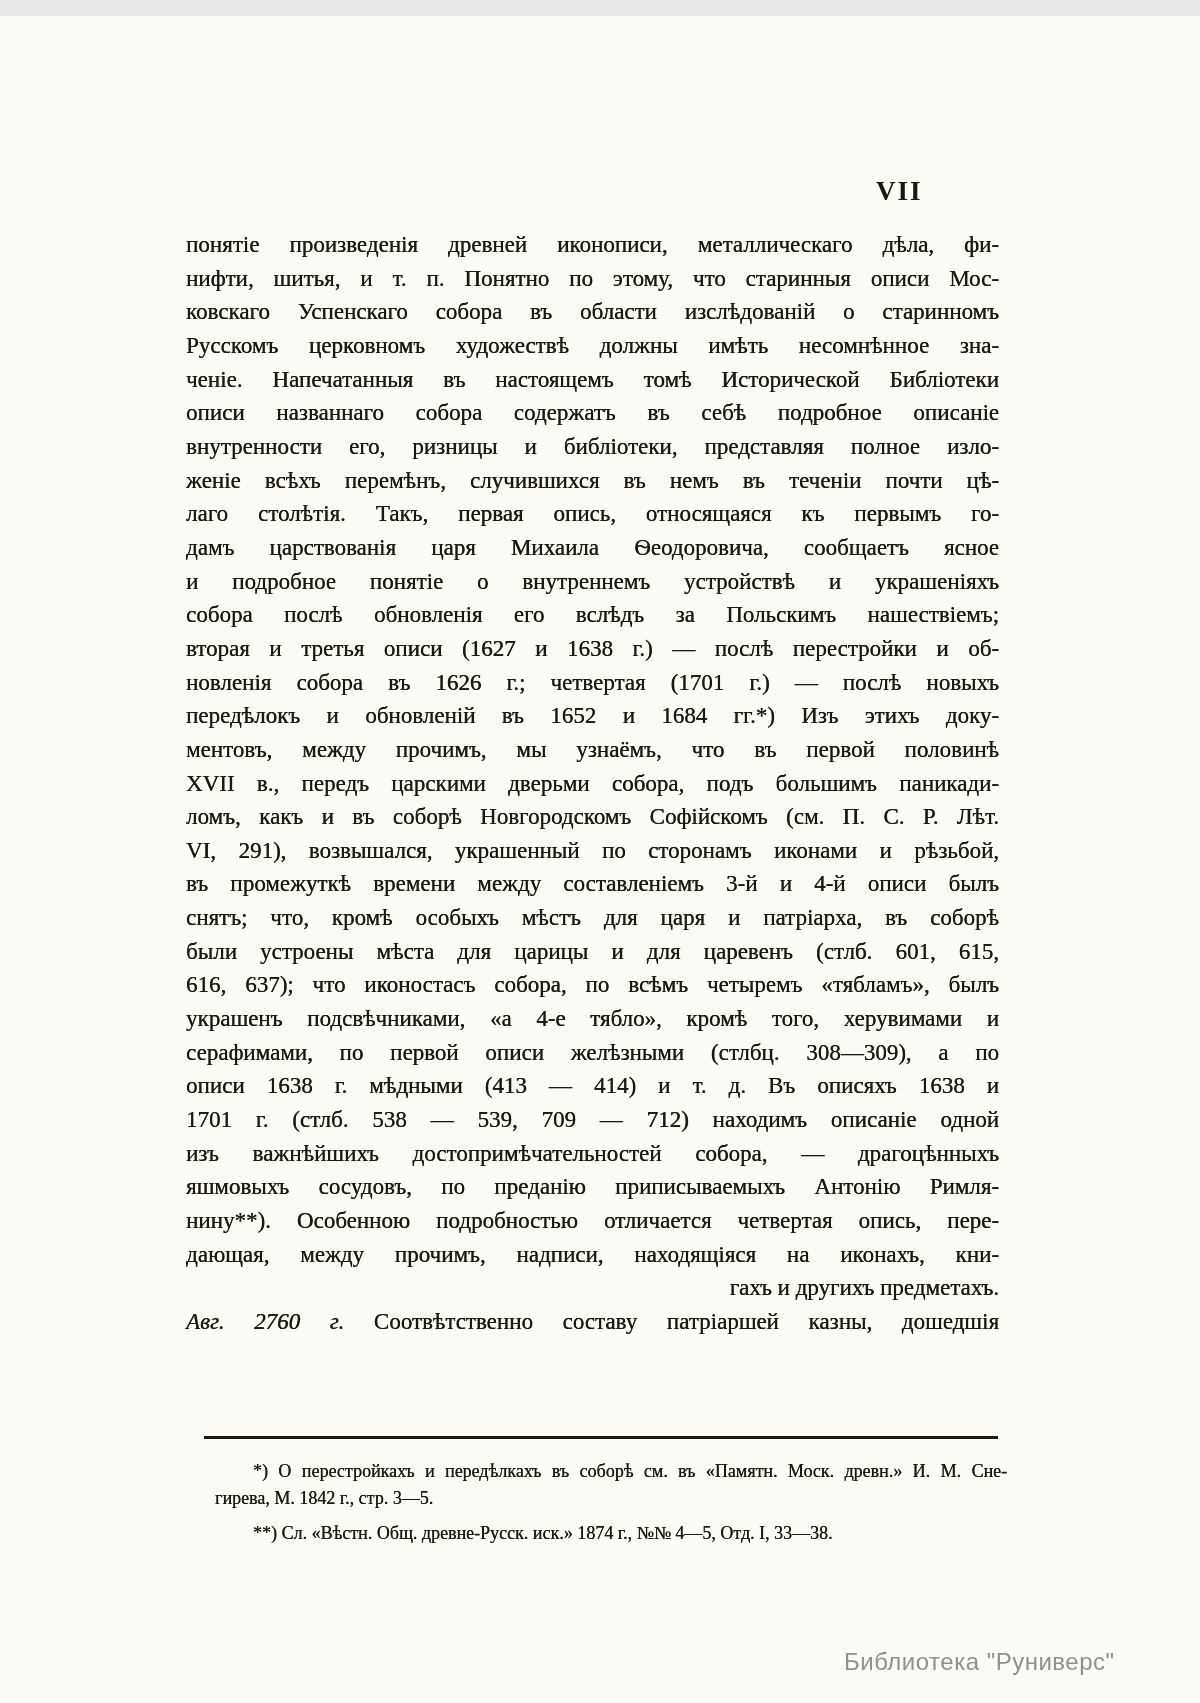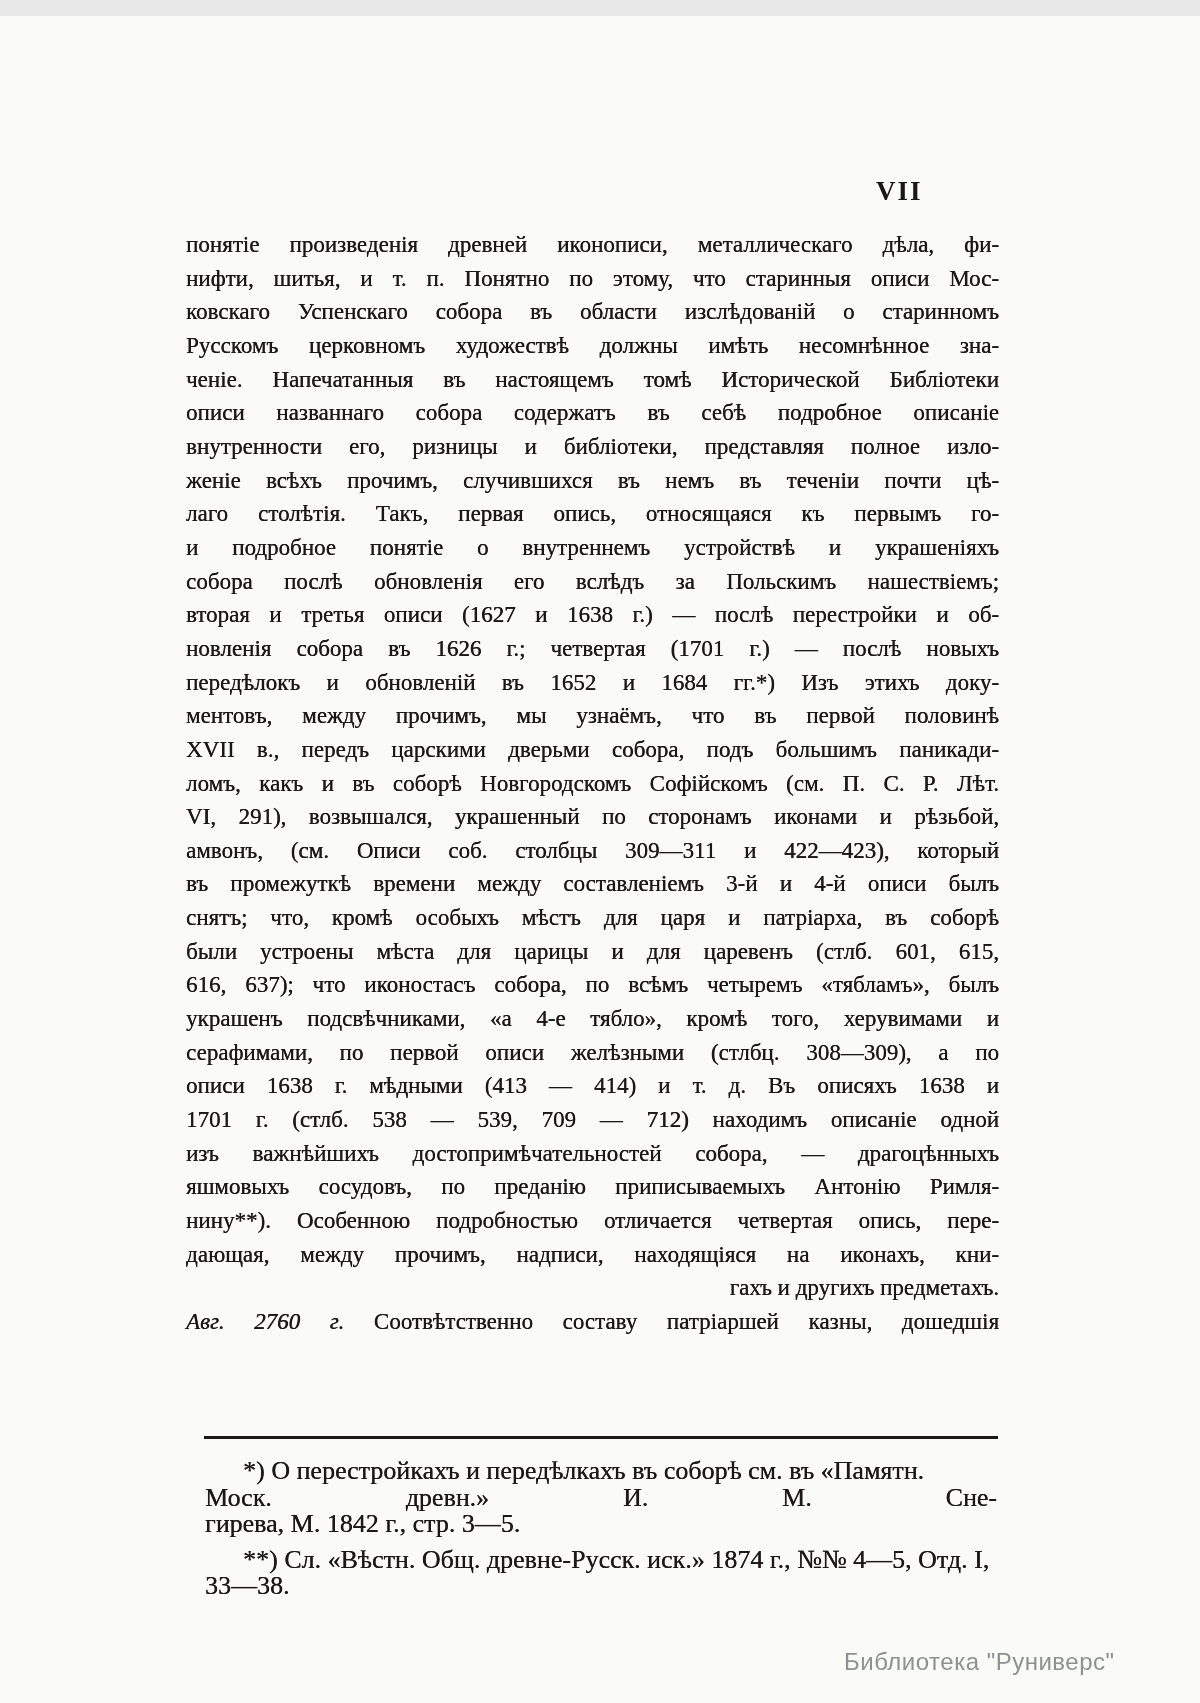--- a/index.html
+++ b/index.html
@@ -37,24 +37,24 @@
   .fnrule {
     position: absolute;
     left: 204px;
     top: 1420px;
     width: 794px;
     height: 3px;
     background: var(--ink, #1c1813);
   }
   .footnotes {
     position: absolute;
-    left: 205px;
+    left: 215px;
     top: 1442px;
     width: 792px;
-    font-size: 26px;
+    font-size: 18px;
     line-height: 26.5px;
     text-shadow: 0.25px 0 0 currentColor;
   }
   .fn-item { margin-bottom: 9px; }
   .fn-line { text-align: left; }
   .watermark {
     position: absolute;
     left: 844px;
     top: 1632px;
     font-family: "Liberation Sans", sans-serif;
@@ -69,32 +69,32 @@
 <div class="page">
   <div class="pagenum">VII</div>
   <div class="body-lines">
       <div class="line j"><span>понятіе произведенія древней иконописи, металлическаго дѣла, фи-</span></div>
       <div class="line j"><span>нифти, шитья, и т. п. Понятно по этому, что старинныя описи Мос-</span></div>
       <div class="line j"><span>ковскаго Успенскаго собора въ области изслѣдованій о старинномъ</span></div>
       <div class="line j"><span>Русскомъ церковномъ художествѣ должны имѣть несомнѣнное зна-</span></div>
       <div class="line j"><span>ченіе. Напечатанныя въ настоящемъ томѣ Исторической Библіотеки</span></div>
       <div class="line j"><span>описи названнаго собора содержатъ въ себѣ подробное описаніе</span></div>
       <div class="line j"><span>внутренности его, ризницы и библіотеки, представляя полное изло-</span></div>
-      <div class="line j"><span>женіе всѣхъ прочимъ, случившихся въ немъ въ теченіи почти цѣ-</span></div>
+      <div class="line j"><span>женіе всѣхъ перемѣнъ, случившихся въ немъ въ теченіи почти цѣ-</span></div>
       <div class="line j"><span>лаго столѣтія. Такъ, первая опись, относящаяся къ первымъ го-</span></div>
+      <div class="line j"><span>дамъ царствованія царя Михаила Ѳеодоровича, сообщаетъ ясное</span></div>
       <div class="line j"><span>и подробное понятіе о внутреннемъ устройствѣ и украшеніяхъ</span></div>
       <div class="line j"><span>собора послѣ обновленія его вслѣдъ за Польскимъ нашествіемъ;</span></div>
       <div class="line j"><span>вторая и третья описи (1627 и 1638 г.) — послѣ перестройки и об-</span></div>
       <div class="line j"><span>новленія собора въ 1626 г.; четвертая (1701 г.) — послѣ новыхъ</span></div>
       <div class="line j"><span>передѣлокъ и обновленій въ 1652 и 1684 гг.*) Изъ этихъ доку-</span></div>
       <div class="line j"><span>ментовъ, между прочимъ, мы узнаёмъ, что въ первой половинѣ</span></div>
       <div class="line j"><span>XVII в., передъ царскими дверьми собора, подъ большимъ паникади-</span></div>
       <div class="line j"><span>ломъ, какъ и въ соборѣ Новгородскомъ Софійскомъ (см. П. С. Р. Лѣт.</span></div>
       <div class="line j"><span>VI, 291), возвышался, украшенный по сторонамъ иконами и рѣзьбой,</span></div>
-      <div class="line j"><span>амвонъ, (см. Описи соб. столбцы 309—311 и 422—423), который</span></div>
       <div class="line j"><span>въ промежуткѣ времени между составленіемъ 3-й и 4-й описи былъ</span></div>
       <div class="line j"><span>снятъ; что, кромѣ особыхъ мѣстъ для царя и патріарха, въ соборѣ</span></div>
       <div class="line j"><span>были устроены мѣста для царицы и для царевенъ (стлб. 601, 615,</span></div>
       <div class="line j"><span>616, 637); что иконостасъ собора, по всѣмъ четыремъ «тябламъ», былъ</span></div>
       <div class="line j"><span>украшенъ подсвѣчниками, «а 4-е тябло», кромѣ того, херувимами и</span></div>
       <div class="line j"><span>серафимами, по первой описи желѣзными (стлбц. 308—309), а по</span></div>
       <div class="line j"><span>описи 1638 г. мѣдными (413 — 414) и т. д. Въ описяхъ 1638 и</span></div>
       <div class="line j"><span>1701 г. (стлб. 538 — 539, 709 — 712) находимъ описаніе одной</span></div>
       <div class="line j"><span>изъ важнѣйшихъ достопримѣчательностей собора, — драгоцѣнныхъ</span></div>
       <div class="line j"><span>яшмовыхъ сосудовъ, по преданію приписываемыхъ Антонію Римля-</span></div>

